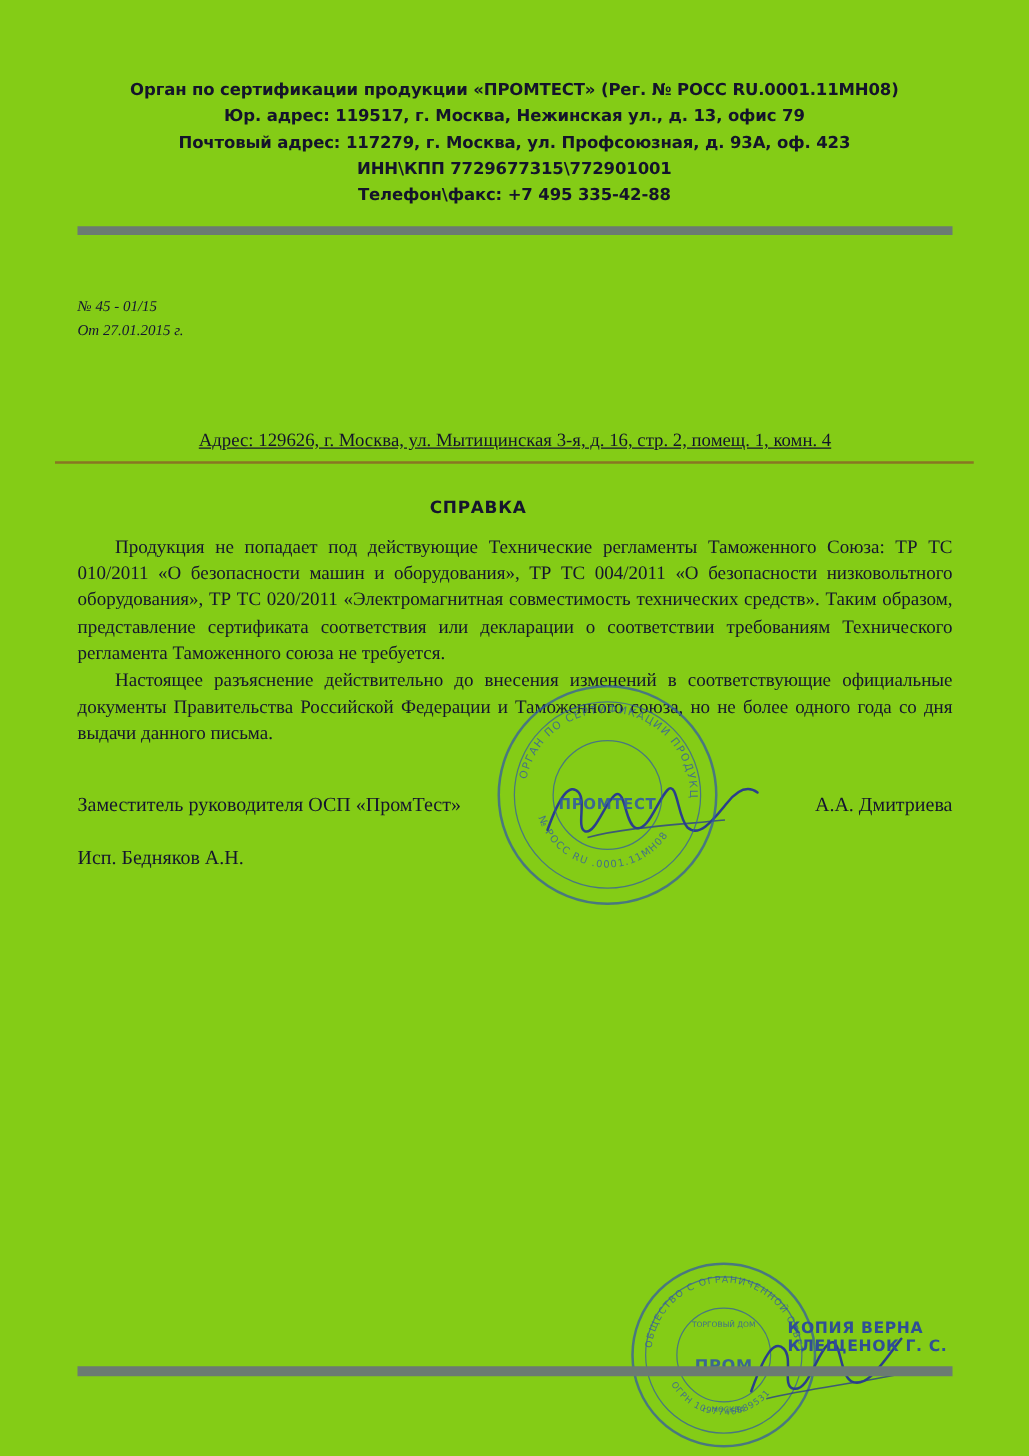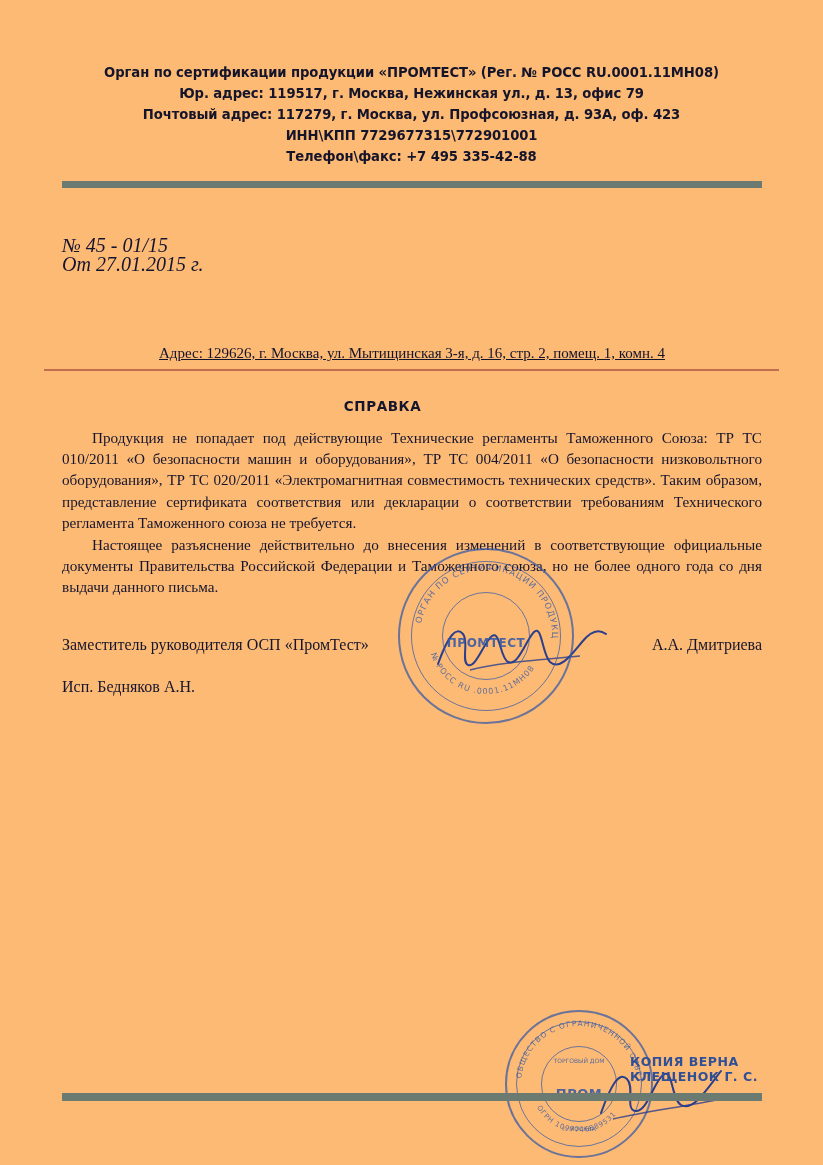--- a/index.html
+++ b/index.html
@@ -12,21 +12,21 @@
     height: 1165px;
     position: relative;
     font-family: "Liberation Serif", serif;
     color: #1a1a2e;
     overflow: hidden;
   }
 
   .page {
     position: absolute;
     inset: 0;
-    background: #fdba74;
+    background: #84cc16;
   }
 
   
   .letterhead {
     position: absolute;
     top: 62px;
     left: 0;
     width: 823px;
     text-align: center;
     font-family: "DejaVu Sans", sans-serif;
@@ -48,21 +48,21 @@
     background: #6b7b72;
   }
 
   
   .outgoing {
     position: absolute;
     top: 236px;
     left: 62px;
     font-family: "Liberation Serif", serif;
     font-style: italic;
-    font-size: 20px;
+    font-size: 12px;
     line-height: 19px;
     color: #141432;
   }
 
   
   .addressee {
     position: absolute;
     top: 287px;
     right: 62px;
     text-align: right;

